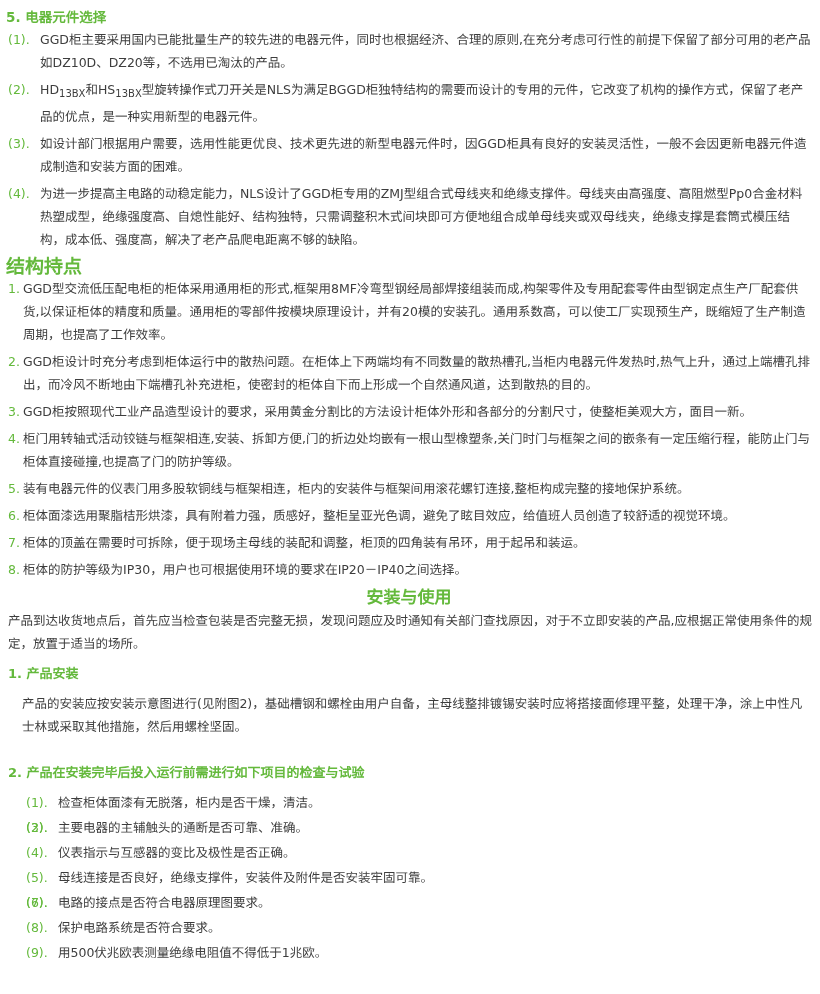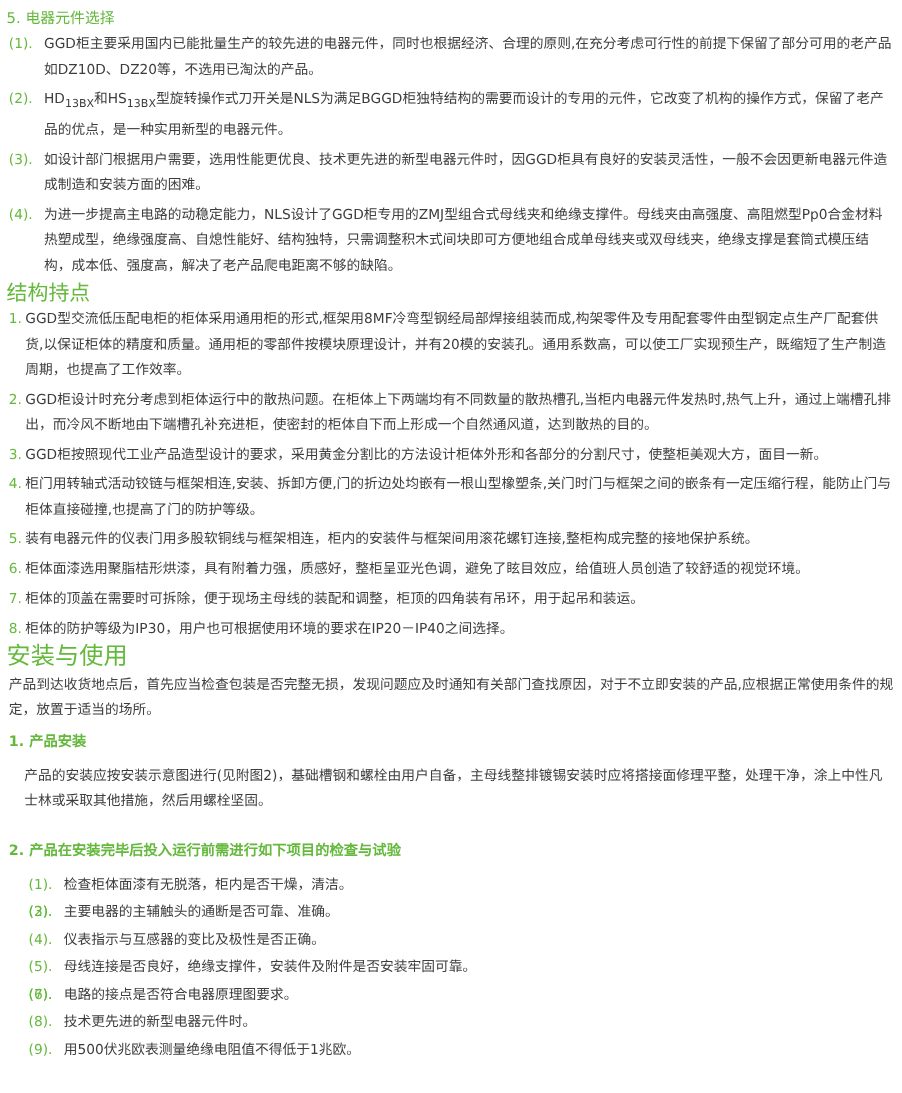--- a/index.html
+++ b/index.html
@@ -4,25 +4,25 @@
 <style>
   html,body{margin:0;padding:0;background:#ffffff;}
   body{
     width:820px;height:994px;overflow:hidden;box-sizing:border-box;
     padding:6px 8px 4px 6px;
     font-family:"DejaVu Sans","Liberation Sans",sans-serif;
     font-size:12.5px;line-height:23px;color:#3d3d3d;
     -webkit-font-smoothing:antialiased;
   }
   h2.sec-head{
-    color:#64b93c;font-weight:normal;margin:0;padding:0;
+    color:#64b93c;font-weight:bold;margin:0;padding:0;
   }
   .head-sm{font-size:13.5px;line-height:22px;margin:2px 0 7px 2px;}
   .head-md{font-size:19px;line-height:22px;margin:23px 0 12px 2px;}
-  .head-lg{font-size:22px;line-height:24px;margin:44px 0 14px 2px;}
+  .head-lg{font-size:17px;line-height:24px;margin:44px 0 14px 2px;text-align:center;}
   .head-sub{
     color:#64b93c;font-weight:bold;font-size:13px;line-height:22px;
     margin:6px 0 7px 2px;
   }
   
   .pitem{position:relative;padding-left:34px;margin:0 0 4px 0;}
   .pitem .num{position:absolute;left:2px;top:0;color:#64b93c;}
   
   .sitem{position:relative;padding-left:17px;margin:0 0 4px 0;}
   .sitem .num{position:absolute;left:2px;top:0;color:#64b93c;}
@@ -107,17 +107,17 @@
 <div class="citem">
   <span class="num">(5).</span><span>母线连接是否良好，绝缘支撑件，安装件及附件是否安装牢固可靠。</span>
 </div>
 <div class="citem">
   <span class="num">(6).</span>
 </div>
 <div class="citem">
   <span class="num">(7).</span><span>电路的接点是否符合电器原理图要求。</span>
 </div>
 <div class="citem">
-  <span class="num">(8).</span><span>技术更先进的新型电器元件时。</span>
+  <span class="num">(8).</span><span>保护电路系统是否符合要求。</span>
 </div>
 <div class="citem">
   <span class="num">(9).</span><span>用500伏兆欧表测量绝缘电阻值不得低于1兆欧。</span>
 </div>
 
 </body></html>

